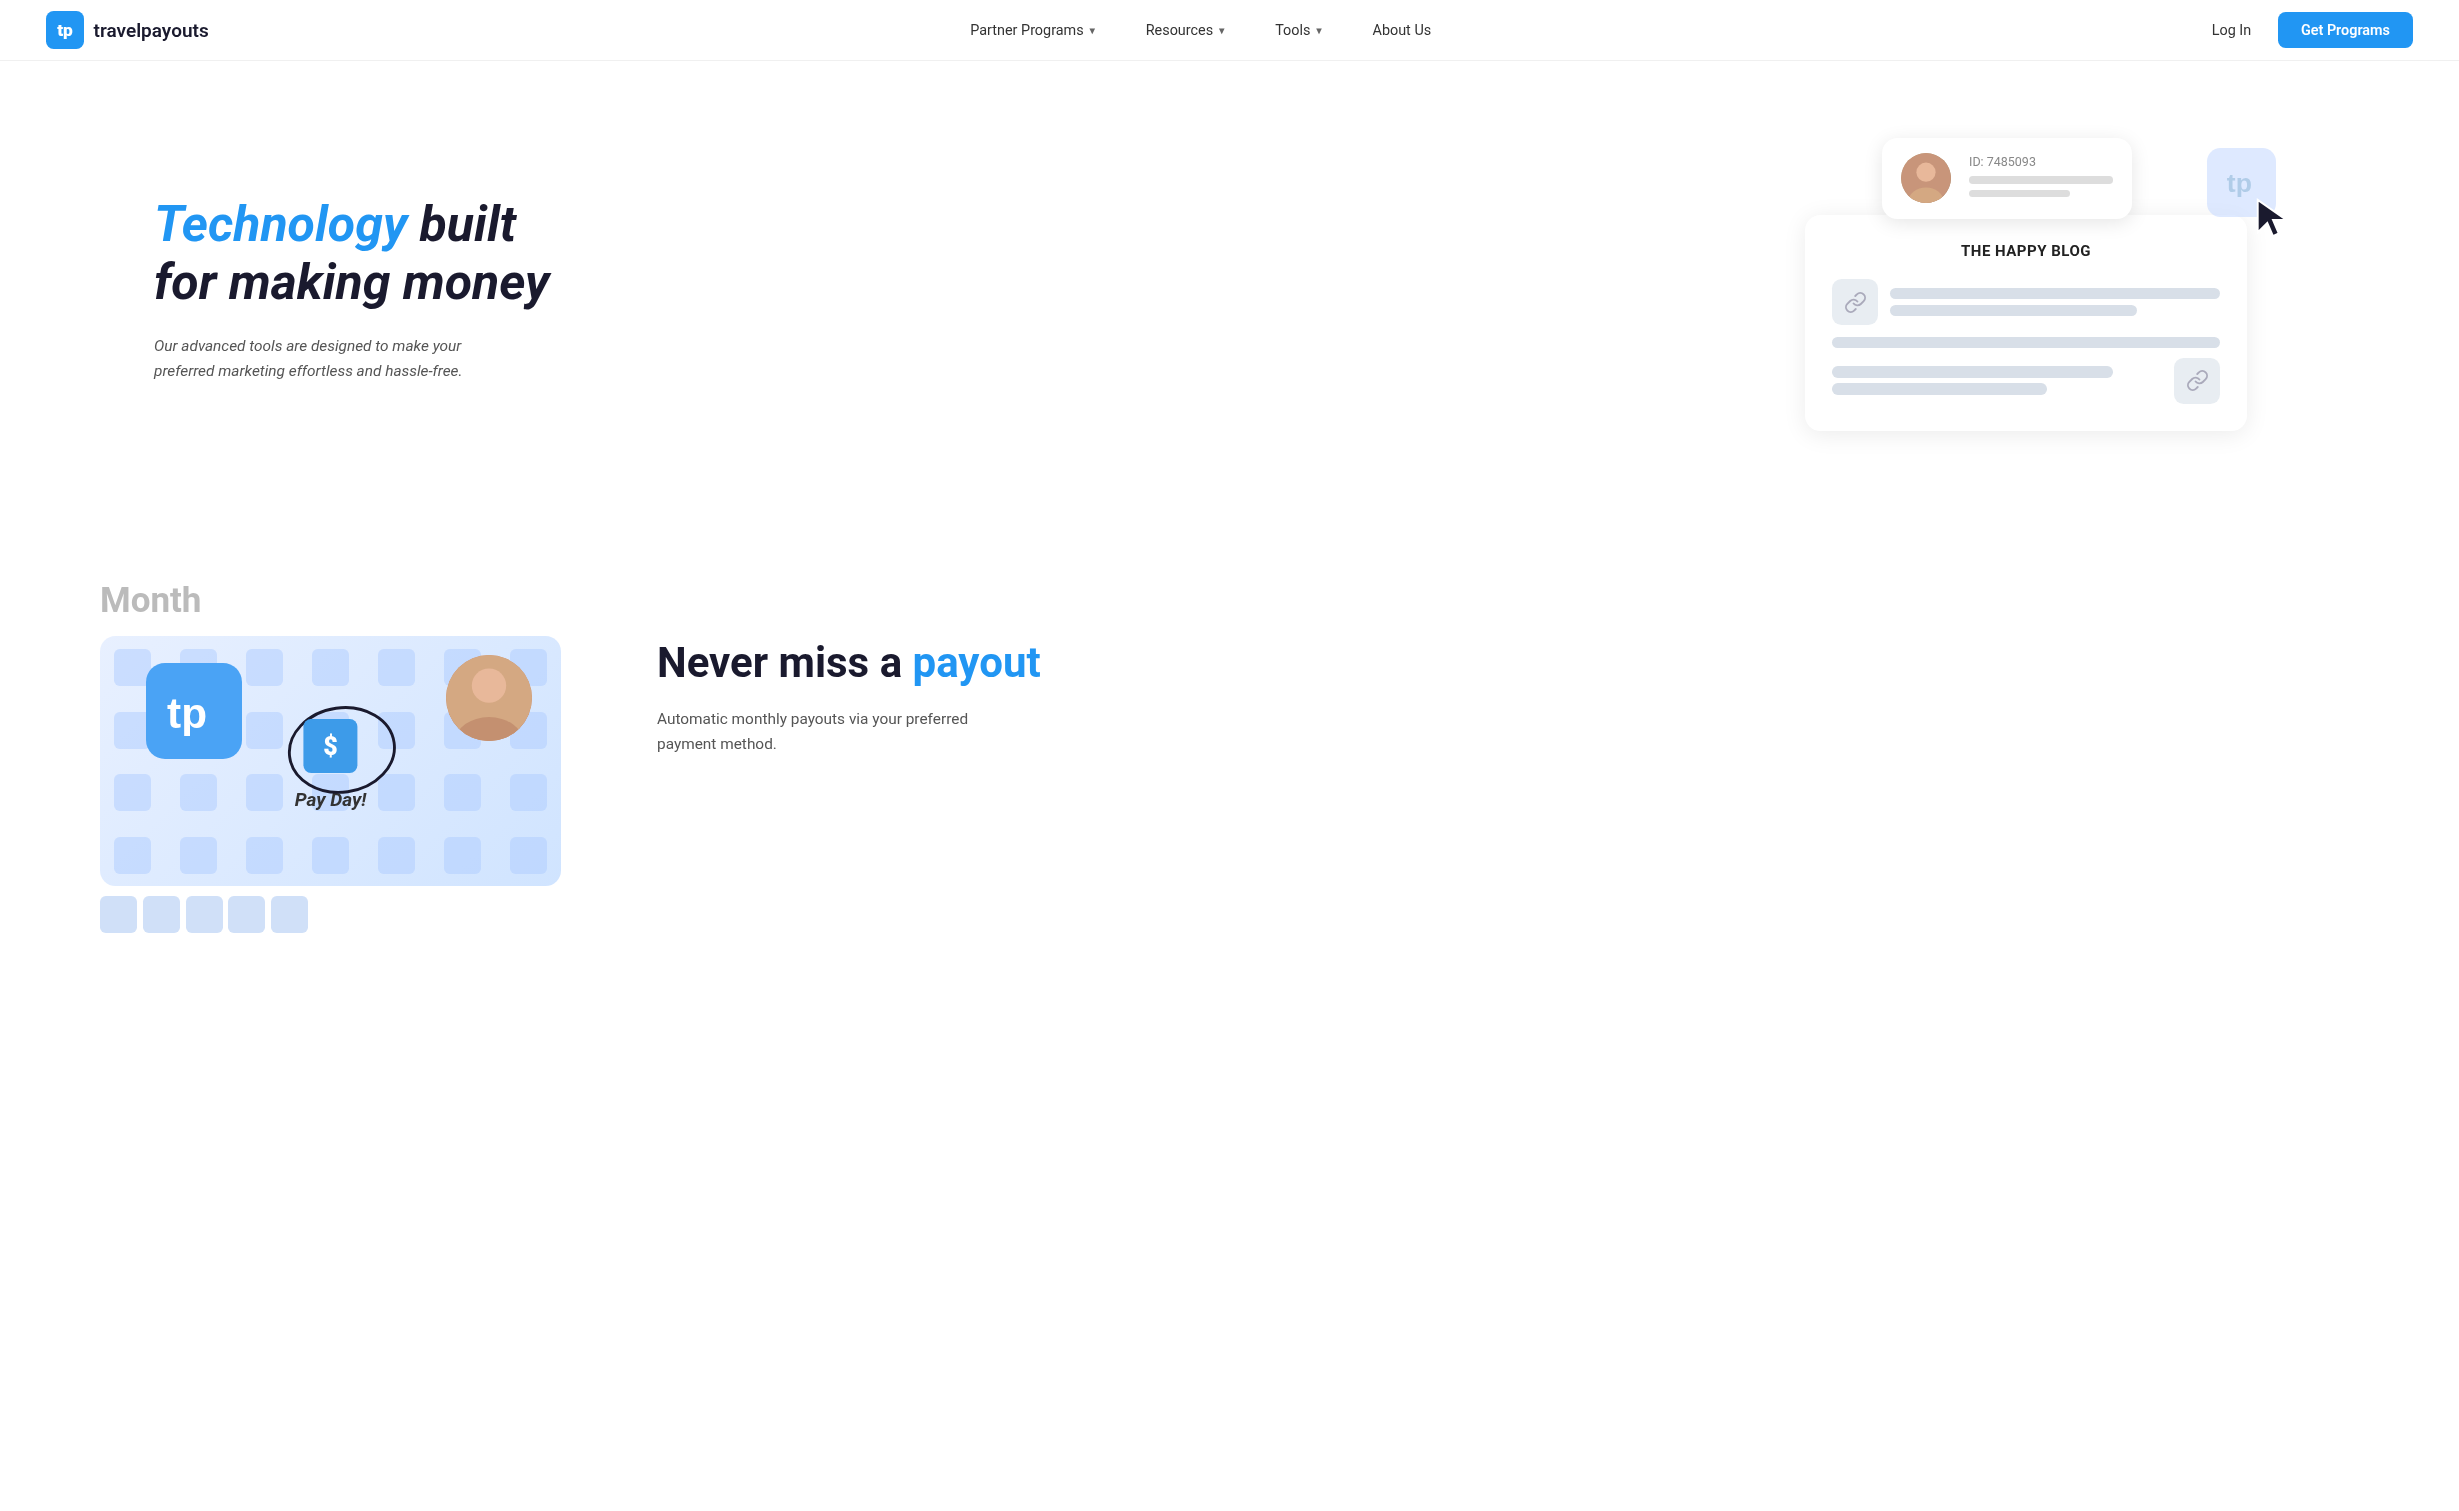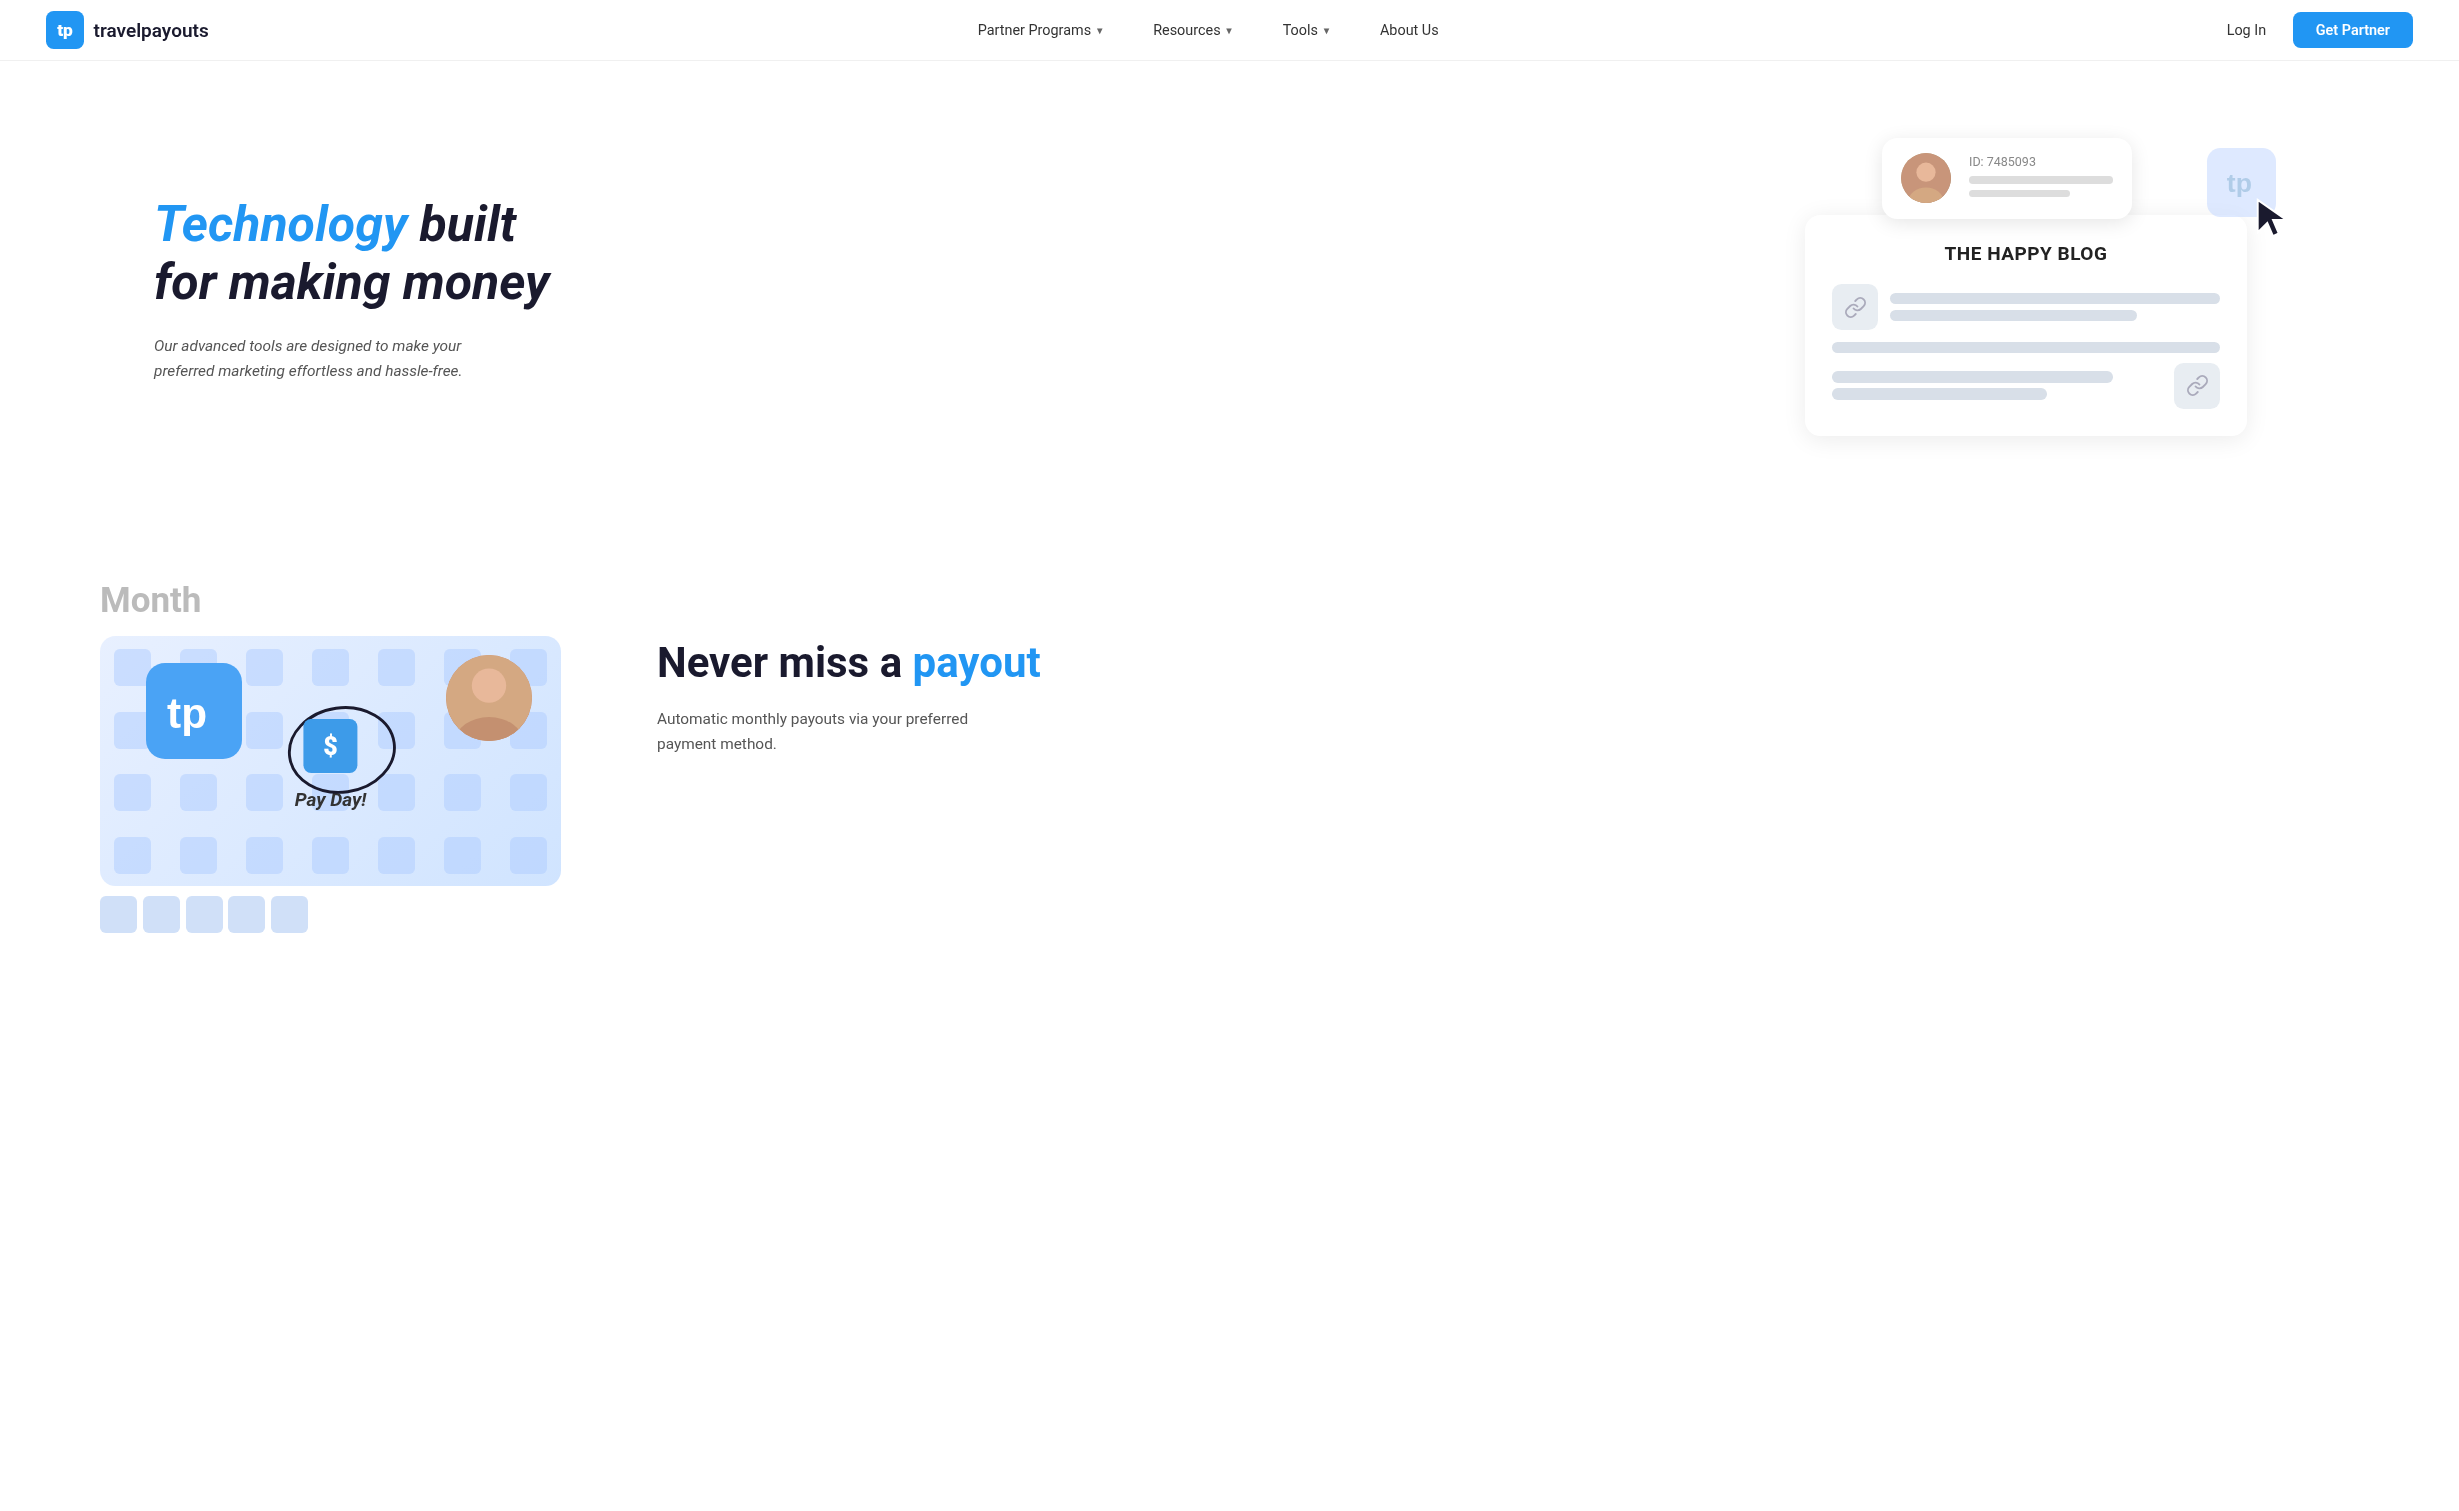--- a/index.html
+++ b/index.html
@@ -175,21 +175,21 @@
       top: 77px;
       left: 0;
       background: #fff;
       border-radius: 15.4px;
       padding: 27px;
       box-shadow: 0 3.8px 23px rgba(0,0,0,0.08);
       width: 442px;
       z-index: 1;
     }
     .blog-title-text {
-      font-size: 19px;
+      font-size: 15px;
       font-weight: 700;
       color: #222;
       text-align: center;
       margin-bottom: 19px;
       letter-spacing: 0.5px;
     }
     .blog-row {
       display: flex;
       align-items: center;
       gap: 11.5px;
@@ -417,21 +417,21 @@
       <span>Tools</span>
       <span class="chevron">▼</span>
     </button>
     <button class="nav-link">
       <span>About Us</span>
     </button>
   </div>
 
   <div class="nav-actions">
     <button class="btn-login">Log In</button>
-    <button class="btn-get-started">Get Partner</button>
+    <button class="btn-get-started">Get Programs</button>
   </div>
 </nav>
 
 <section class="hero">
   <div class="hero-left">
     <h1 class="hero-title">
       <span class="highlight">Technology</span><span class="normal"> built<br>for making money</span>
     </h1>
     <p class="hero-desc">Our advanced tools are designed to make your preferred marketing effortless and hassle-free.</p>
   </div>

